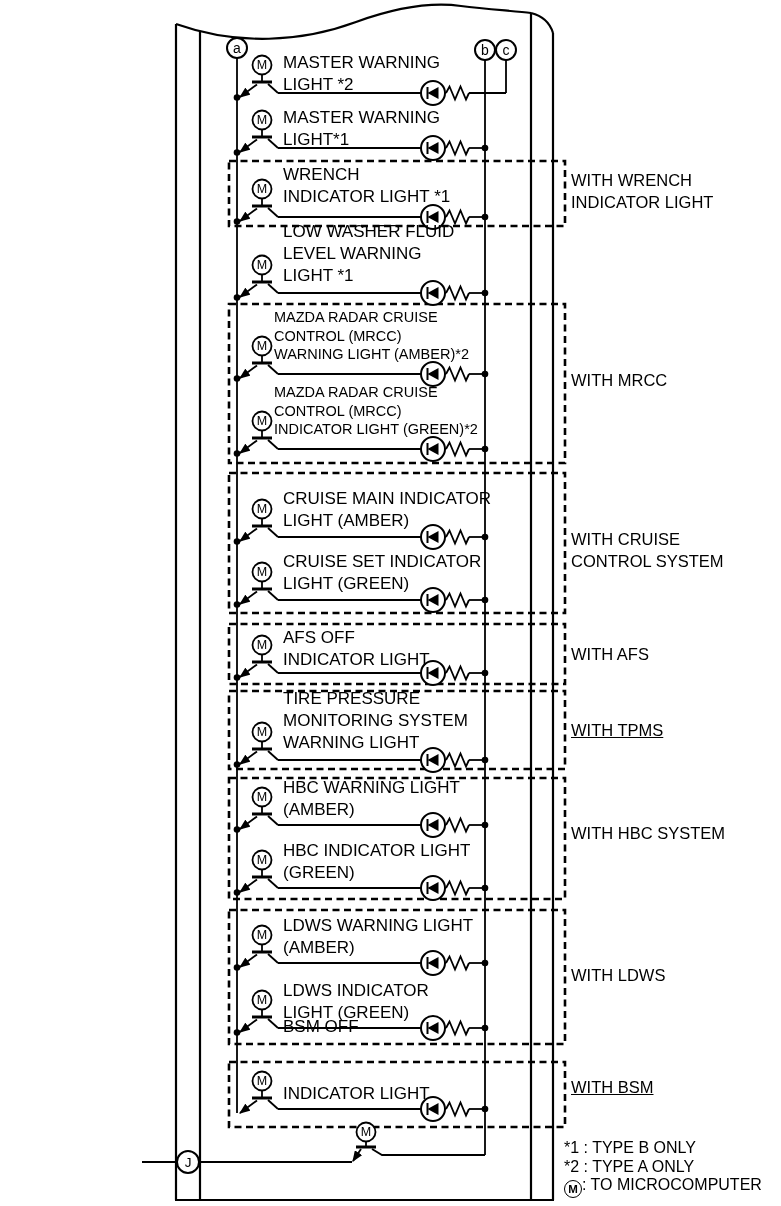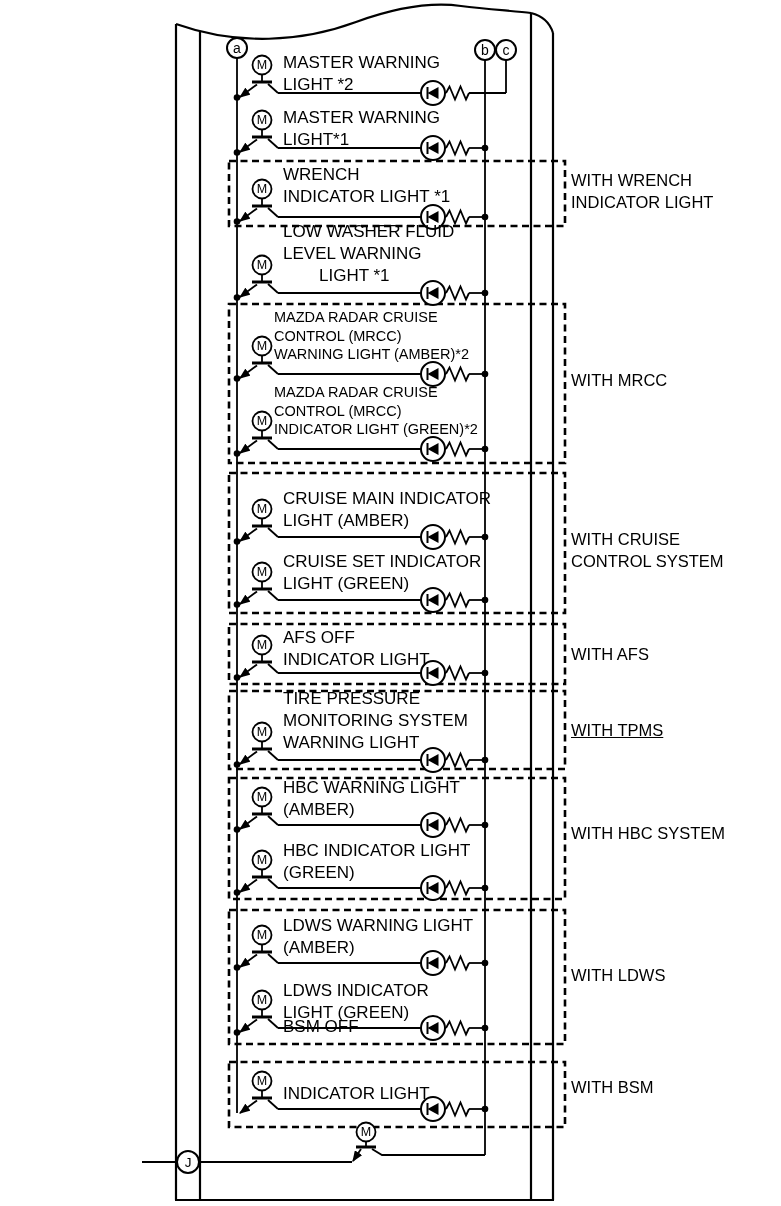--- a/index.html
+++ b/index.html
@@ -321,21 +321,21 @@
 
   <div id="labels">
       <div class="lbl row-lbl" style="left: 283px; top: 54px; font-size: 17px;">MASTER WARNING</div>
       <div class="lbl row-lbl" style="left: 283px; top: 76px; font-size: 17px;">LIGHT *2</div>
       <div class="lbl row-lbl" style="left: 283px; top: 109px; font-size: 17px;">MASTER WARNING</div>
       <div class="lbl row-lbl" style="left: 283px; top: 131px; font-size: 17px;">LIGHT*1</div>
       <div class="lbl row-lbl" style="left: 283px; top: 166px; font-size: 17px;">WRENCH</div>
       <div class="lbl row-lbl" style="left: 283px; top: 188px; font-size: 17px;">INDICATOR LIGHT *1</div>
       <div class="lbl row-lbl" style="left: 283px; top: 223px; font-size: 17px;">LOW WASHER FLUID</div>
       <div class="lbl row-lbl" style="left: 283px; top: 245px; font-size: 17px;">LEVEL WARNING</div>
-      <div class="lbl row-lbl" style="left: 283px; top: 267px; font-size: 17px; margin-left: 36px;">LIGHT *1</div>
+      <div class="lbl row-lbl" style="left: 283px; top: 267px; font-size: 17px;">LIGHT *1</div>
       <div class="lbl row-lbl" style="left: 274px; top: 310px; font-size: 14.5px;">MAZDA RADAR CRUISE</div>
       <div class="lbl row-lbl" style="left: 274px; top: 329px; font-size: 14.5px;">CONTROL (MRCC)</div>
       <div class="lbl row-lbl" style="left: 274px; top: 347px; font-size: 14.5px;">WARNING LIGHT (AMBER)*2</div>
       <div class="lbl row-lbl" style="left: 274px; top: 385px; font-size: 14.5px;">MAZDA RADAR CRUISE</div>
       <div class="lbl row-lbl" style="left: 274px; top: 404px; font-size: 14.5px;">CONTROL (MRCC)</div>
       <div class="lbl row-lbl" style="left: 274px; top: 422px; font-size: 14.5px; text-align: right;">INDICATOR LIGHT (GREEN)*2</div>
       <div class="lbl row-lbl" style="left: 283px; top: 490px; font-size: 17px;">CRUISE MAIN INDICATOR</div>
       <div class="lbl row-lbl" style="left: 283px; top: 512px; font-size: 17px;">LIGHT (AMBER)</div>
       <div class="lbl row-lbl" style="left: 283px; top: 553px; font-size: 17px;">CRUISE SET INDICATOR</div>
       <div class="lbl row-lbl" style="left: 283px; top: 575px; font-size: 17px;">LIGHT (GREEN)</div>
@@ -356,18 +356,23 @@
       <div class="lbl row-lbl" style="left: 283px; top: 1085px; font-size: 17px;">INDICATOR LIGHT</div>
       <div class="lbl grp-lbl" style="left: 571px; top: 172px;">WITH WRENCH</div>
       <div class="lbl grp-lbl" style="left: 571px; top: 194px;">INDICATOR LIGHT</div>
       <div class="lbl grp-lbl" style="left: 571px; top: 372px;">WITH MRCC</div>
       <div class="lbl grp-lbl" style="left: 571px; top: 531px;">WITH CRUISE</div>
       <div class="lbl grp-lbl" style="left: 571px; top: 553px;">CONTROL SYSTEM</div>
       <div class="lbl grp-lbl" style="left: 571px; top: 646px;">WITH AFS</div>
       <div class="lbl grp-lbl" style="left: 571px; top: 722px; text-decoration: underline;">WITH TPMS</div>
       <div class="lbl grp-lbl" style="left: 571px; top: 825px;">WITH HBC SYSTEM</div>
       <div class="lbl grp-lbl" style="left: 571px; top: 967px;">WITH LDWS</div>
-      <div class="lbl grp-lbl" style="left: 571px; top: 1079px;">WITH BSM</div>
+      <div class="lbl grp-lbl" style="left: 571px; top: 1079px; text-decoration: underline;">WITH BSM</div>
     </div>
 
 
+  <div class="legend">
+    <div class="legend-line">*1 : TYPE B ONLY</div>
+    <div class="legend-line">*2 : TYPE A ONLY</div>
+    <div class="legend-line"><span class="mcircle">M</span><span>: TO MICROCOMPUTER</span></div>
+  </div>
 
 </div>
 
 </body></html>

